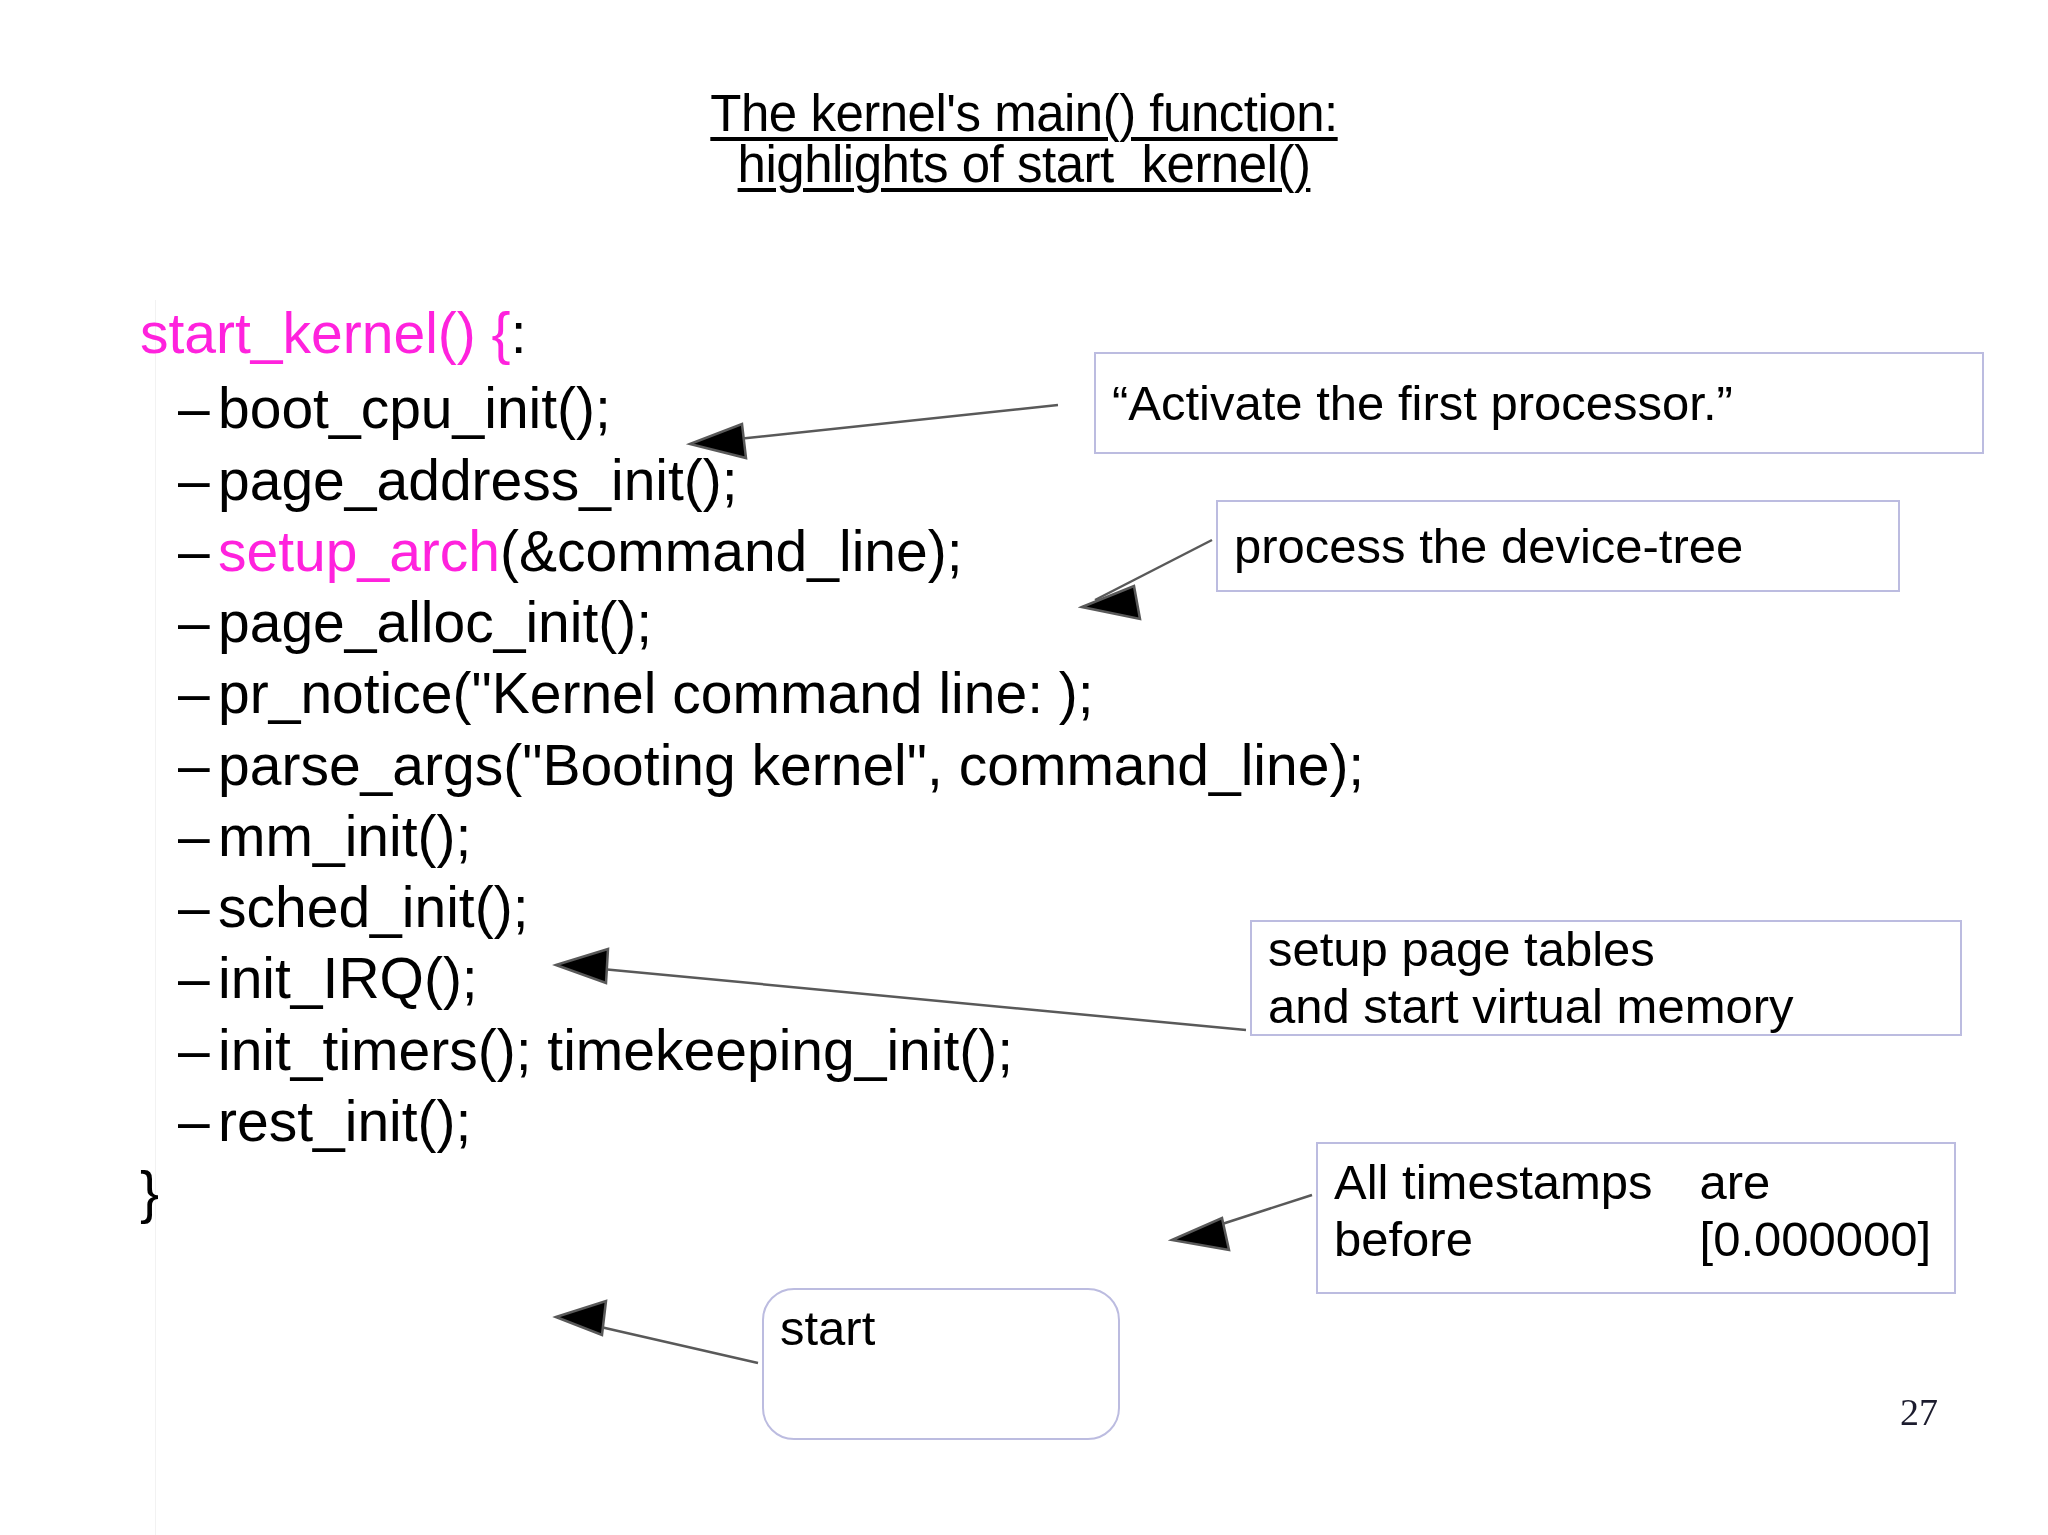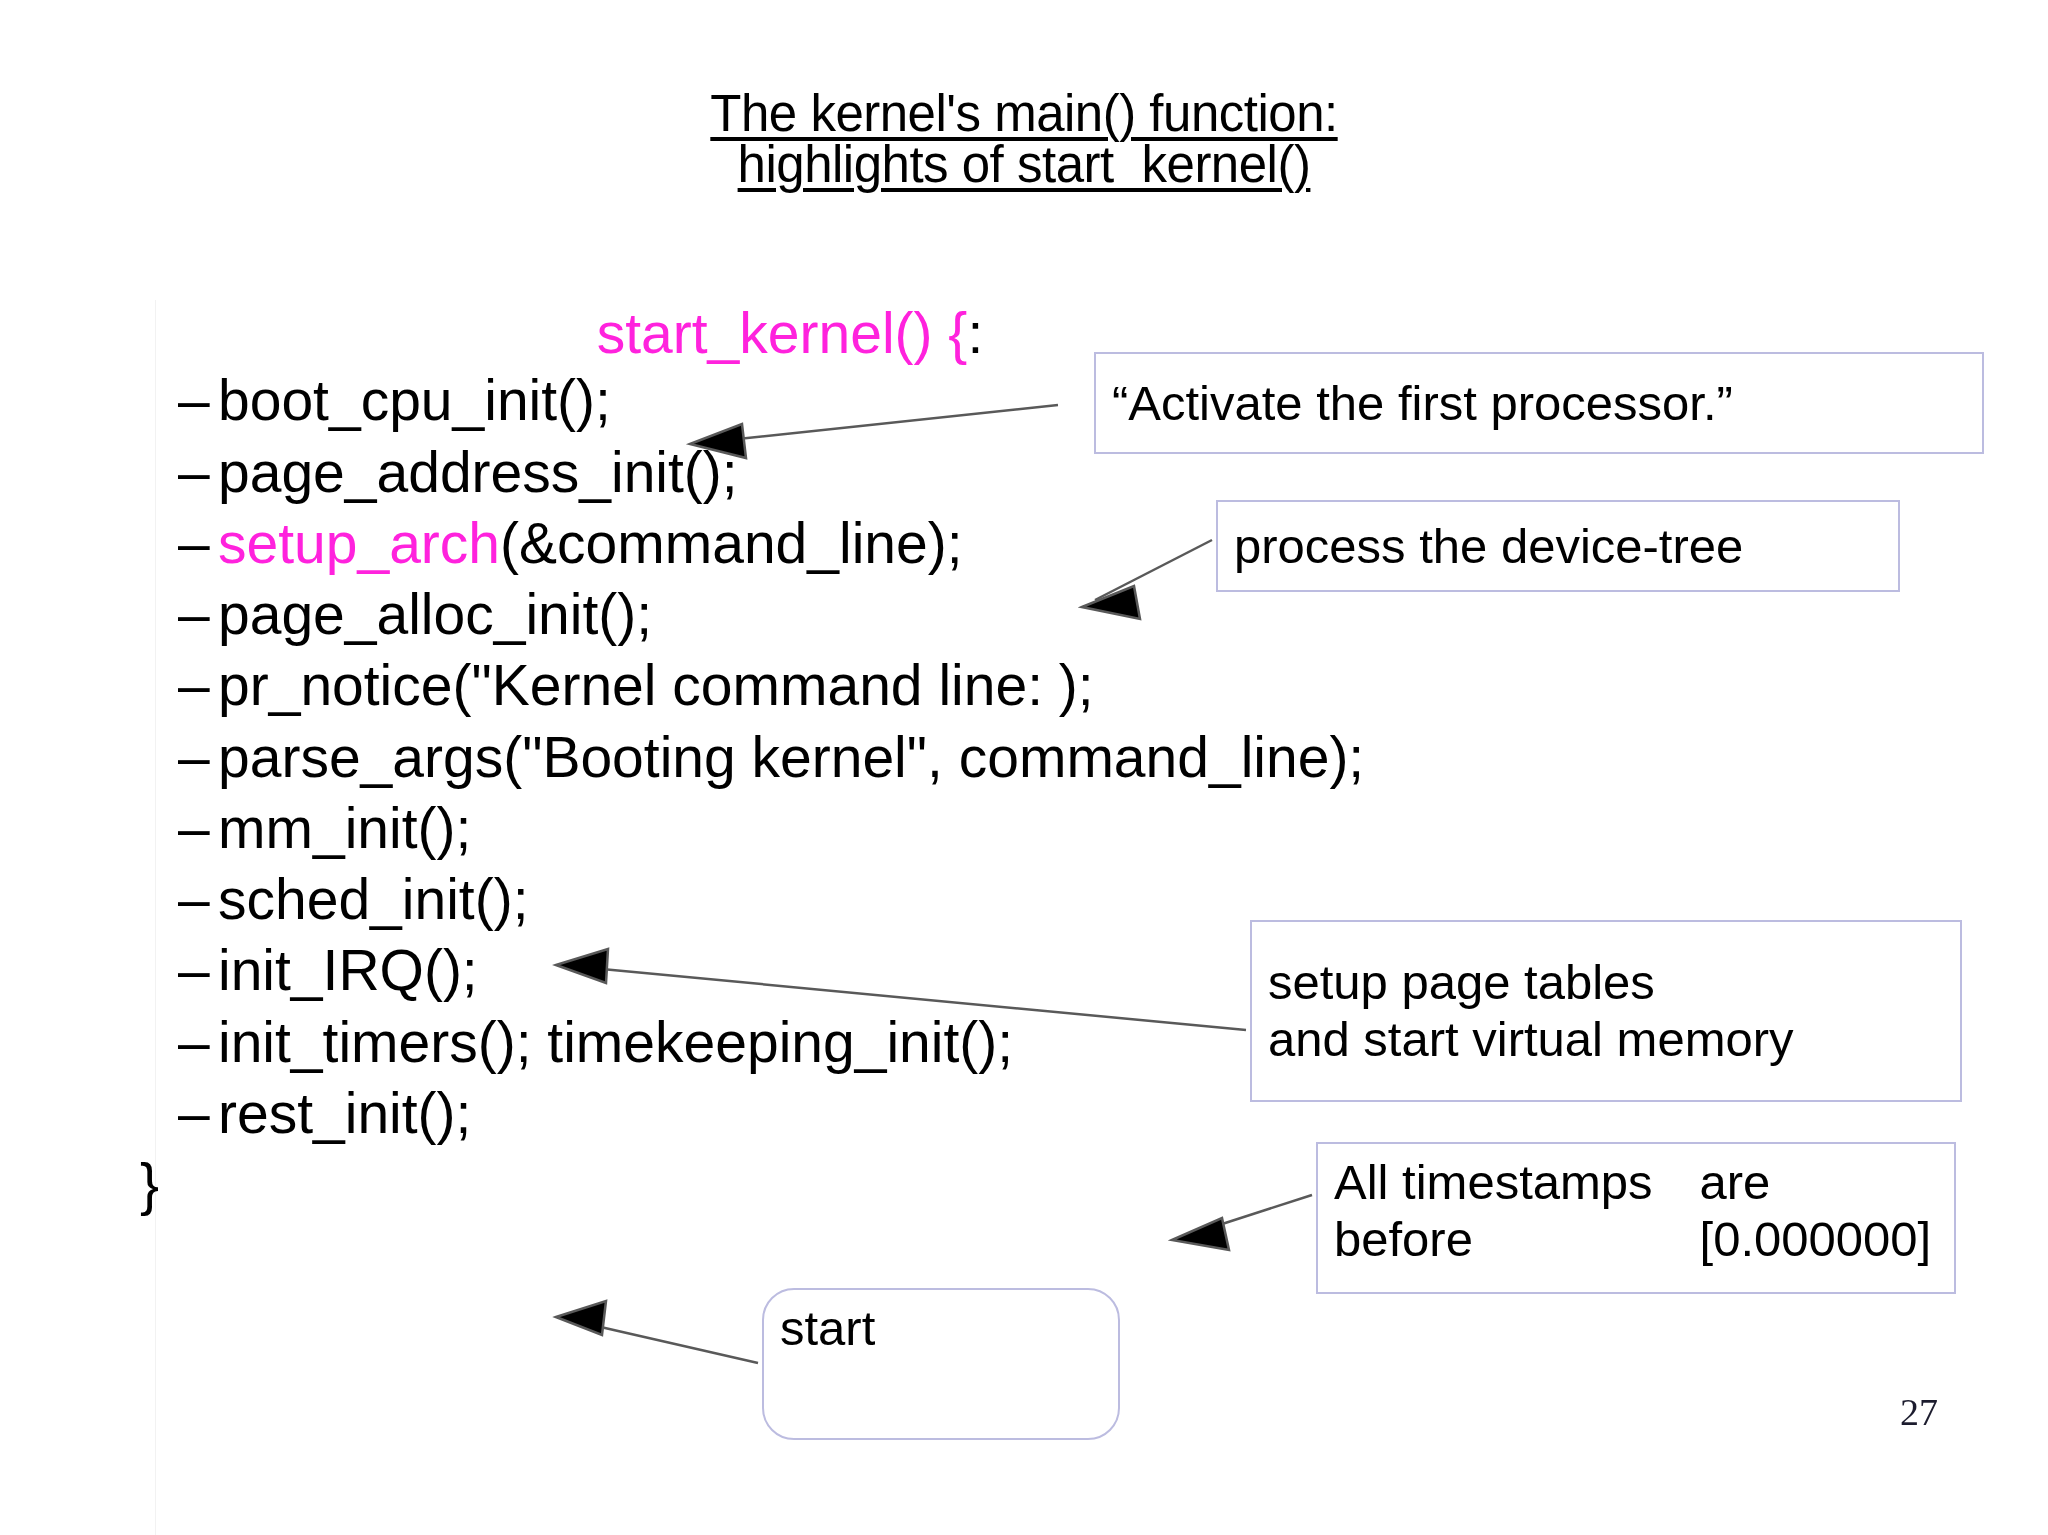--- a/index.html
+++ b/index.html
@@ -46,22 +46,21 @@
     left: 140px;
     top: 300px;
     width: 1300px;
     font-size: 57px;
     line-height: 1.18;
     color: #000000;
   }
   .lvl0 {
     color: #ff22dd;
     white-space: nowrap;
-    margin-bottom: 0;
-    text-align: center;
+    margin-bottom: 8px;
   }
   .lvl0 .tail { color: #000000; }
   .lvl1 {
     position: relative;
     padding-left: 78px;
     white-space: nowrap;
     margin-bottom: 4px;
   }
   .dash {
     position: absolute;
@@ -100,21 +99,21 @@
   }
   #callout-activate {
     left: 1062px;  top: 352px;  width: 890px;  height: 102px;
     display: flex; align-items: center; margin-left: 32px;
   }
   #callout-devtree {
     left: 1216px;  top: 500px;  width: 684px;  height: 92px;
     display: flex; align-items: center;
   }
   #callout-pagetables {
-    left: 1250px;  top: 920px;  width: 712px;  height: 182px;
+    left: 1250px;  top: 920px;  width: 712px;  height: 116px;
     display: flex; flex-direction: column; justify-content: center;
   }
   #callout-timestamps {
     left: 1316px;  top: 1142px;  width: 640px;  height: 152px;
     display: flex; flex-direction: row; justify-content: center;
   }
   #callout-timestamps .ln2 { padding-left: 10px; }
   #callout-userspace {
     left: 762px;  top: 1288px;  width: 358px;  height: 152px;
     display: flex; flex-direction: column;  border-radius: 32px;

